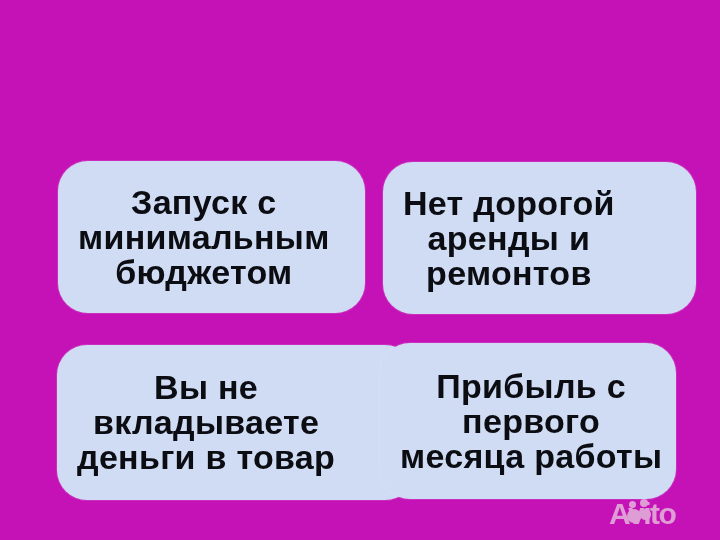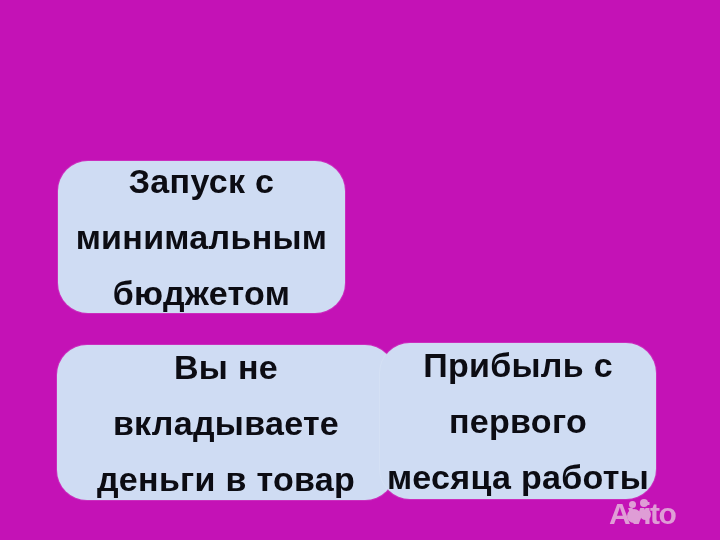--- a/index.html
+++ b/index.html
@@ -26,27 +26,28 @@
     line-height: 26px;
     letter-spacing: 0.4px;
     white-space: pre-line;
   }
   .card {
     position: absolute;
     background: var(--card_fill, #cfdcf3);
     border-radius: 30px;
     display: flex;
     align-items: center;
-    justify-content: center;
+    justify-content: flex-start;
     text-align: center;
     color: var(--card_text, #0c0c13);
     font-size: 34px;
-    line-height: 56px;
+    line-height: 35px;
     letter-spacing: 0.3px;
     box-shadow: 0 0 0 1px rgba(255,255,255,0.12);
+    padding-left: 20px;
   }
   .card span { white-space: pre-line; }
   .card-1 { left: 58px;  top: 161px; width: 287px; height: 152px; }
   .card-2 { left: 383px; top: 162px; width: 293px; height: 152px; }
   .card-3 { left: 57px;  top: 345px; width: 338px; height: 155px; }
   .card-4 { left: 380px; top: 343px; width: 276px; height: 156px; }
   .watermark {
     position: absolute;
     left: 609px;
     top: 499px;
@@ -82,20 +83,25 @@
 
 <div class="canvas">
 
 
   <div class="card card-1">
     <span>Запуск с
 минимальным
 бюджетом</span>
   </div>
 
+  <div class="card card-2">
+    <span>Нет дорогой
+аренды и
+ремонтов</span>
+  </div>
 
   <div class="card card-3">
     <span>Вы не
 вкладываете
 деньги в товар</span>
   </div>
 
   <div class="card card-4">
     <span>Прибыль с
 первого

